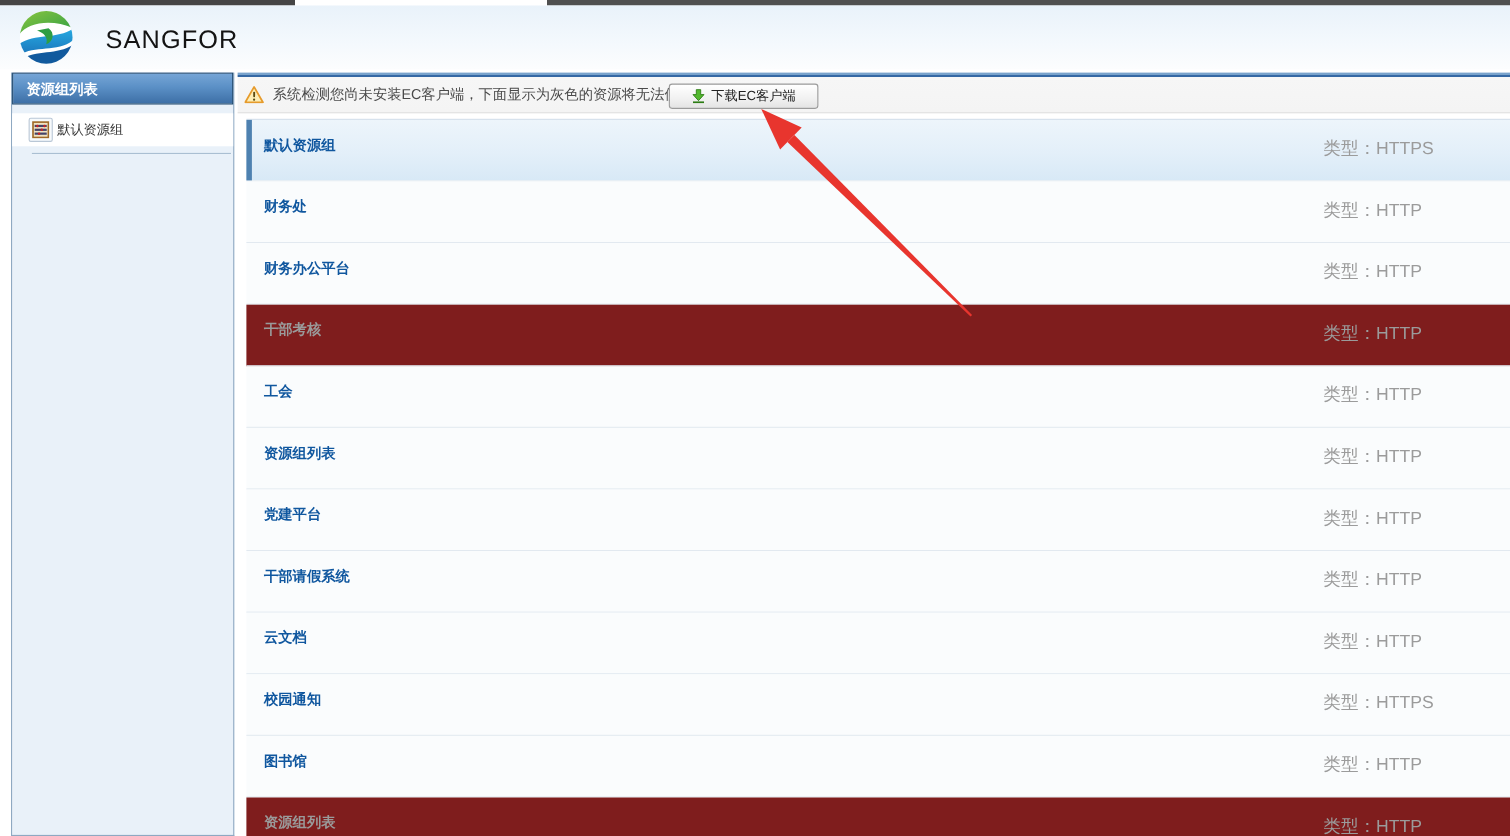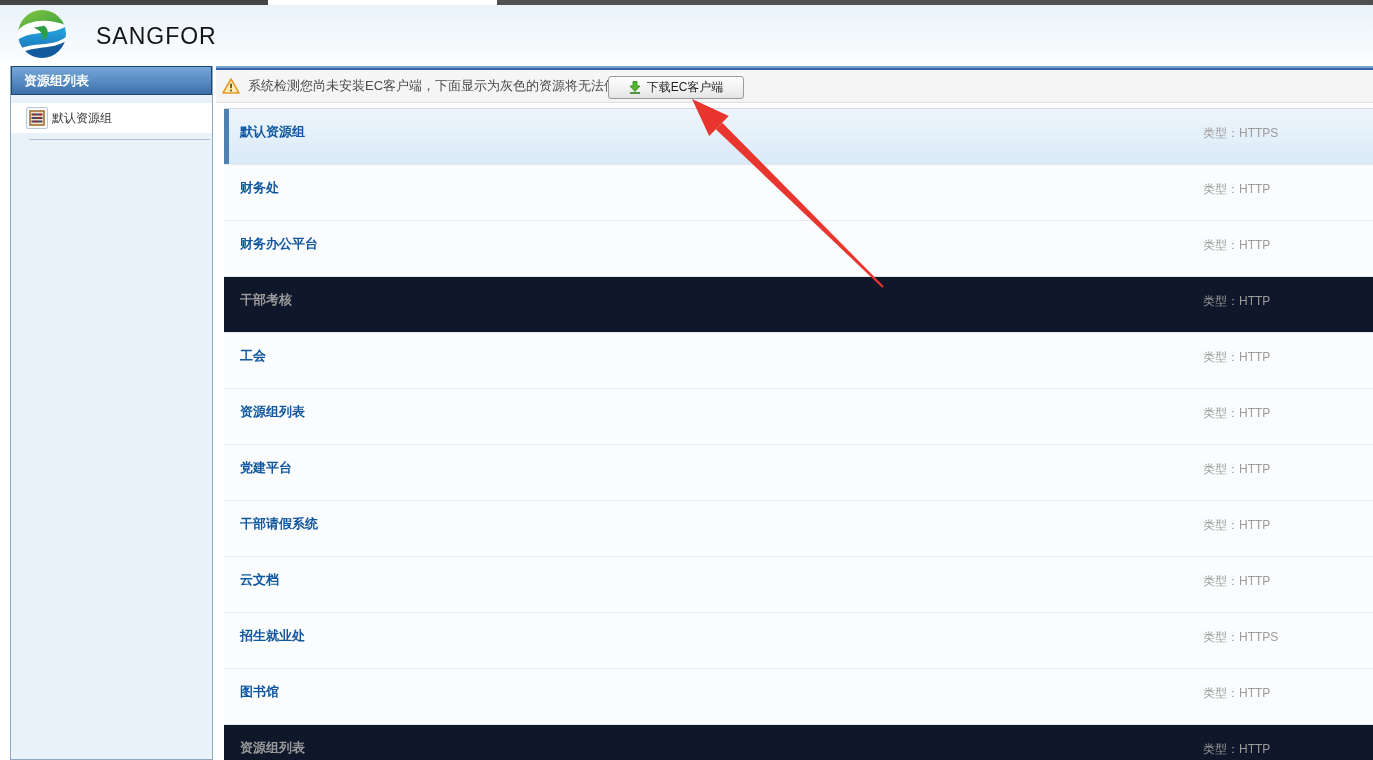--- a/index.html
+++ b/index.html
@@ -42,25 +42,25 @@
     display:inline-flex; align-items:center; justify-content:center; gap:6px;
     font-size:12px; color:#222; cursor:pointer; font-family:Liberation Sans, sans-serif; }
 
   .resource-list { margin:5px 0 0 8px; width:1149px; border-top:1px solid #d0dde9; }
   .row { position:relative; height:56px; border-bottom:1px solid #e2e9f0;
     background:#fafcfd; cursor:pointer; }
   .row .accent { display:none; }
   .row.hl { background:linear-gradient(180deg,#edf5fb 0%,#e3eff9 55%,#d8e9f6 100%); }
   .row.hl .accent { display:block; position:absolute; left:0; top:0; width:5px; height:100%;
     background:#4e81b0; }
-  .row.dis { background:#0f172a; cursor:default;text-decoration:underline; }
+  .row.dis { background:#7f1d1d; cursor:default;text-decoration:underline; }
   .res-name { position:absolute; left:16px; top:14px; font-size:13px; font-weight:bold;
     color:#10579f; }
   .row.dis .res-name { color:#9a9a9a; }
-  .res-type { position:absolute; left:979px; top:16px; font-size:12px; color:#9b9b9b; }
+  .res-type { position:absolute; left:979px; top:16px; font-size:16px; color:#9b9b9b; }
 
   
   .arrow-overlay { position:absolute; left:0; top:0; width:1373px; height:760px;
     pointer-events:none; z-index:50; }
 </style>
 </head>
 <body>
 
 <div id="page">
 
@@ -169,21 +169,21 @@
         </div>
         <div class="row">
           <span class="res-name">干部请假系统</span>
           <span class="res-type">类型：HTTP</span>
         </div>
         <div class="row">
           <span class="res-name">云文档</span>
           <span class="res-type">类型：HTTP</span>
         </div>
         <div class="row">
-          <span class="res-name">招生就业处</span>
+          <span class="res-name">校园通知</span>
           <span class="res-type">类型：HTTPS</span>
         </div>
         <div class="row">
           <span class="res-name">图书馆</span>
           <span class="res-type">类型：HTTP</span>
         </div>
         <div class="row dis">
           <span class="res-name">资源组列表</span>
           <span class="res-type">类型：HTTP</span>
         </div>

